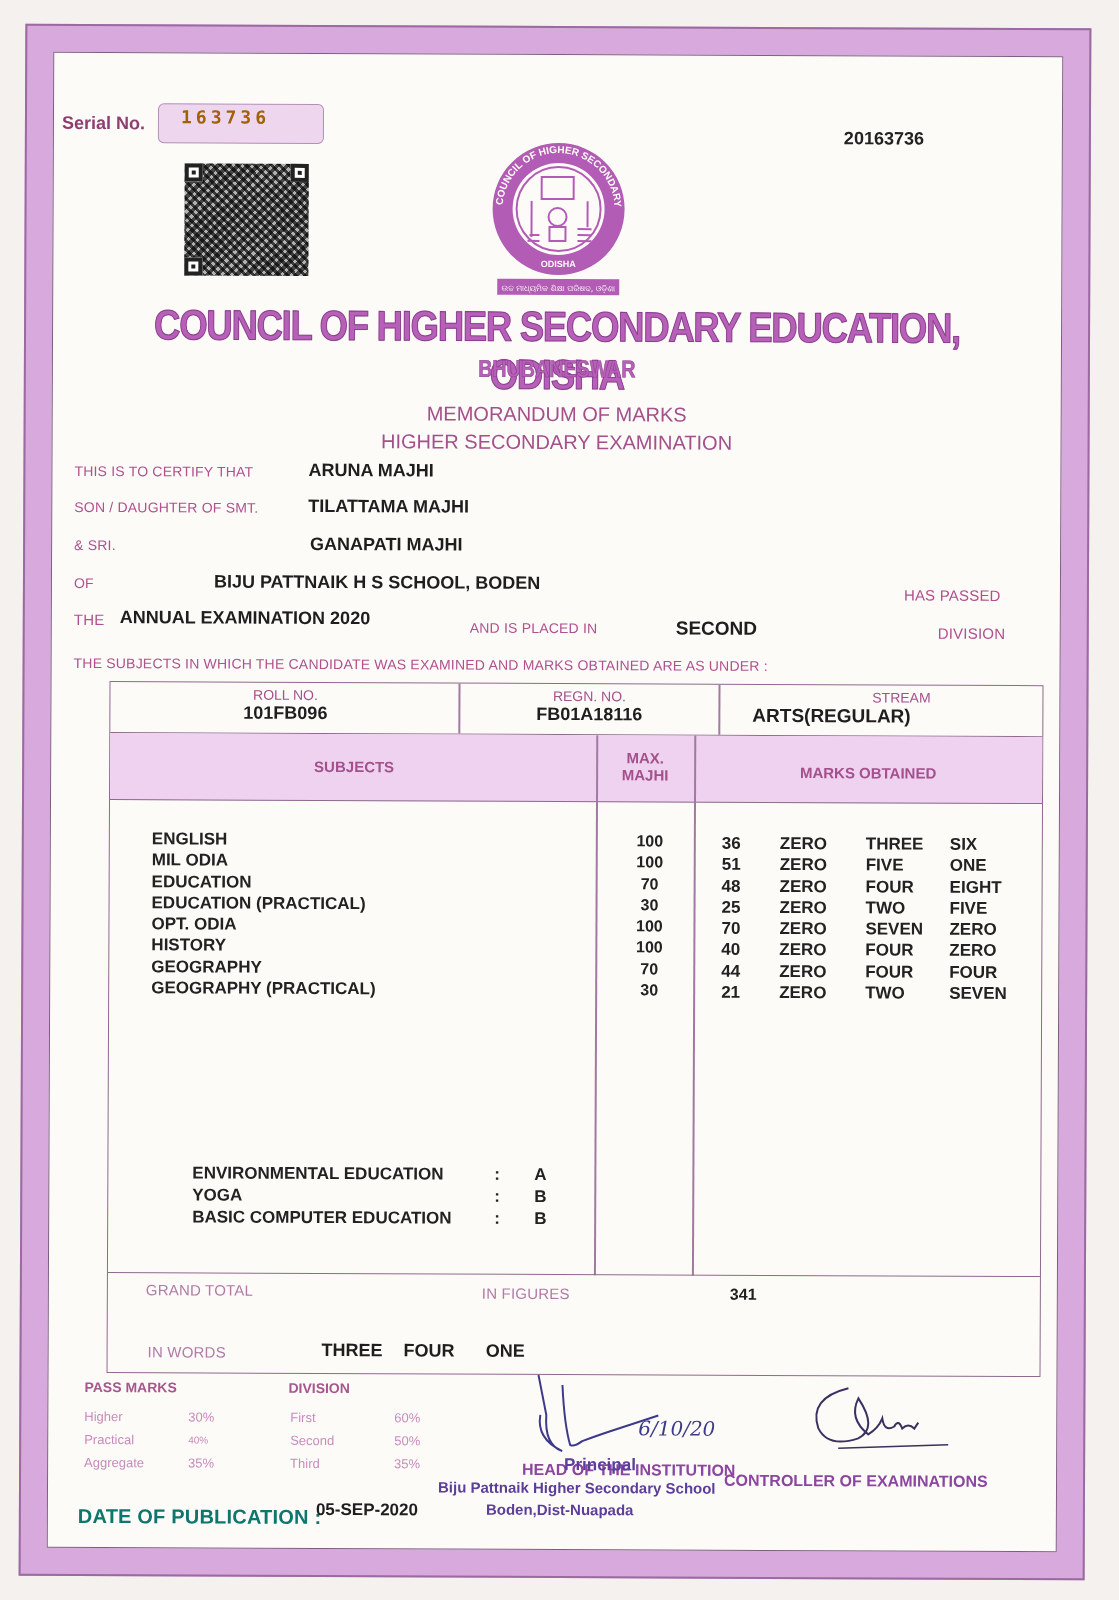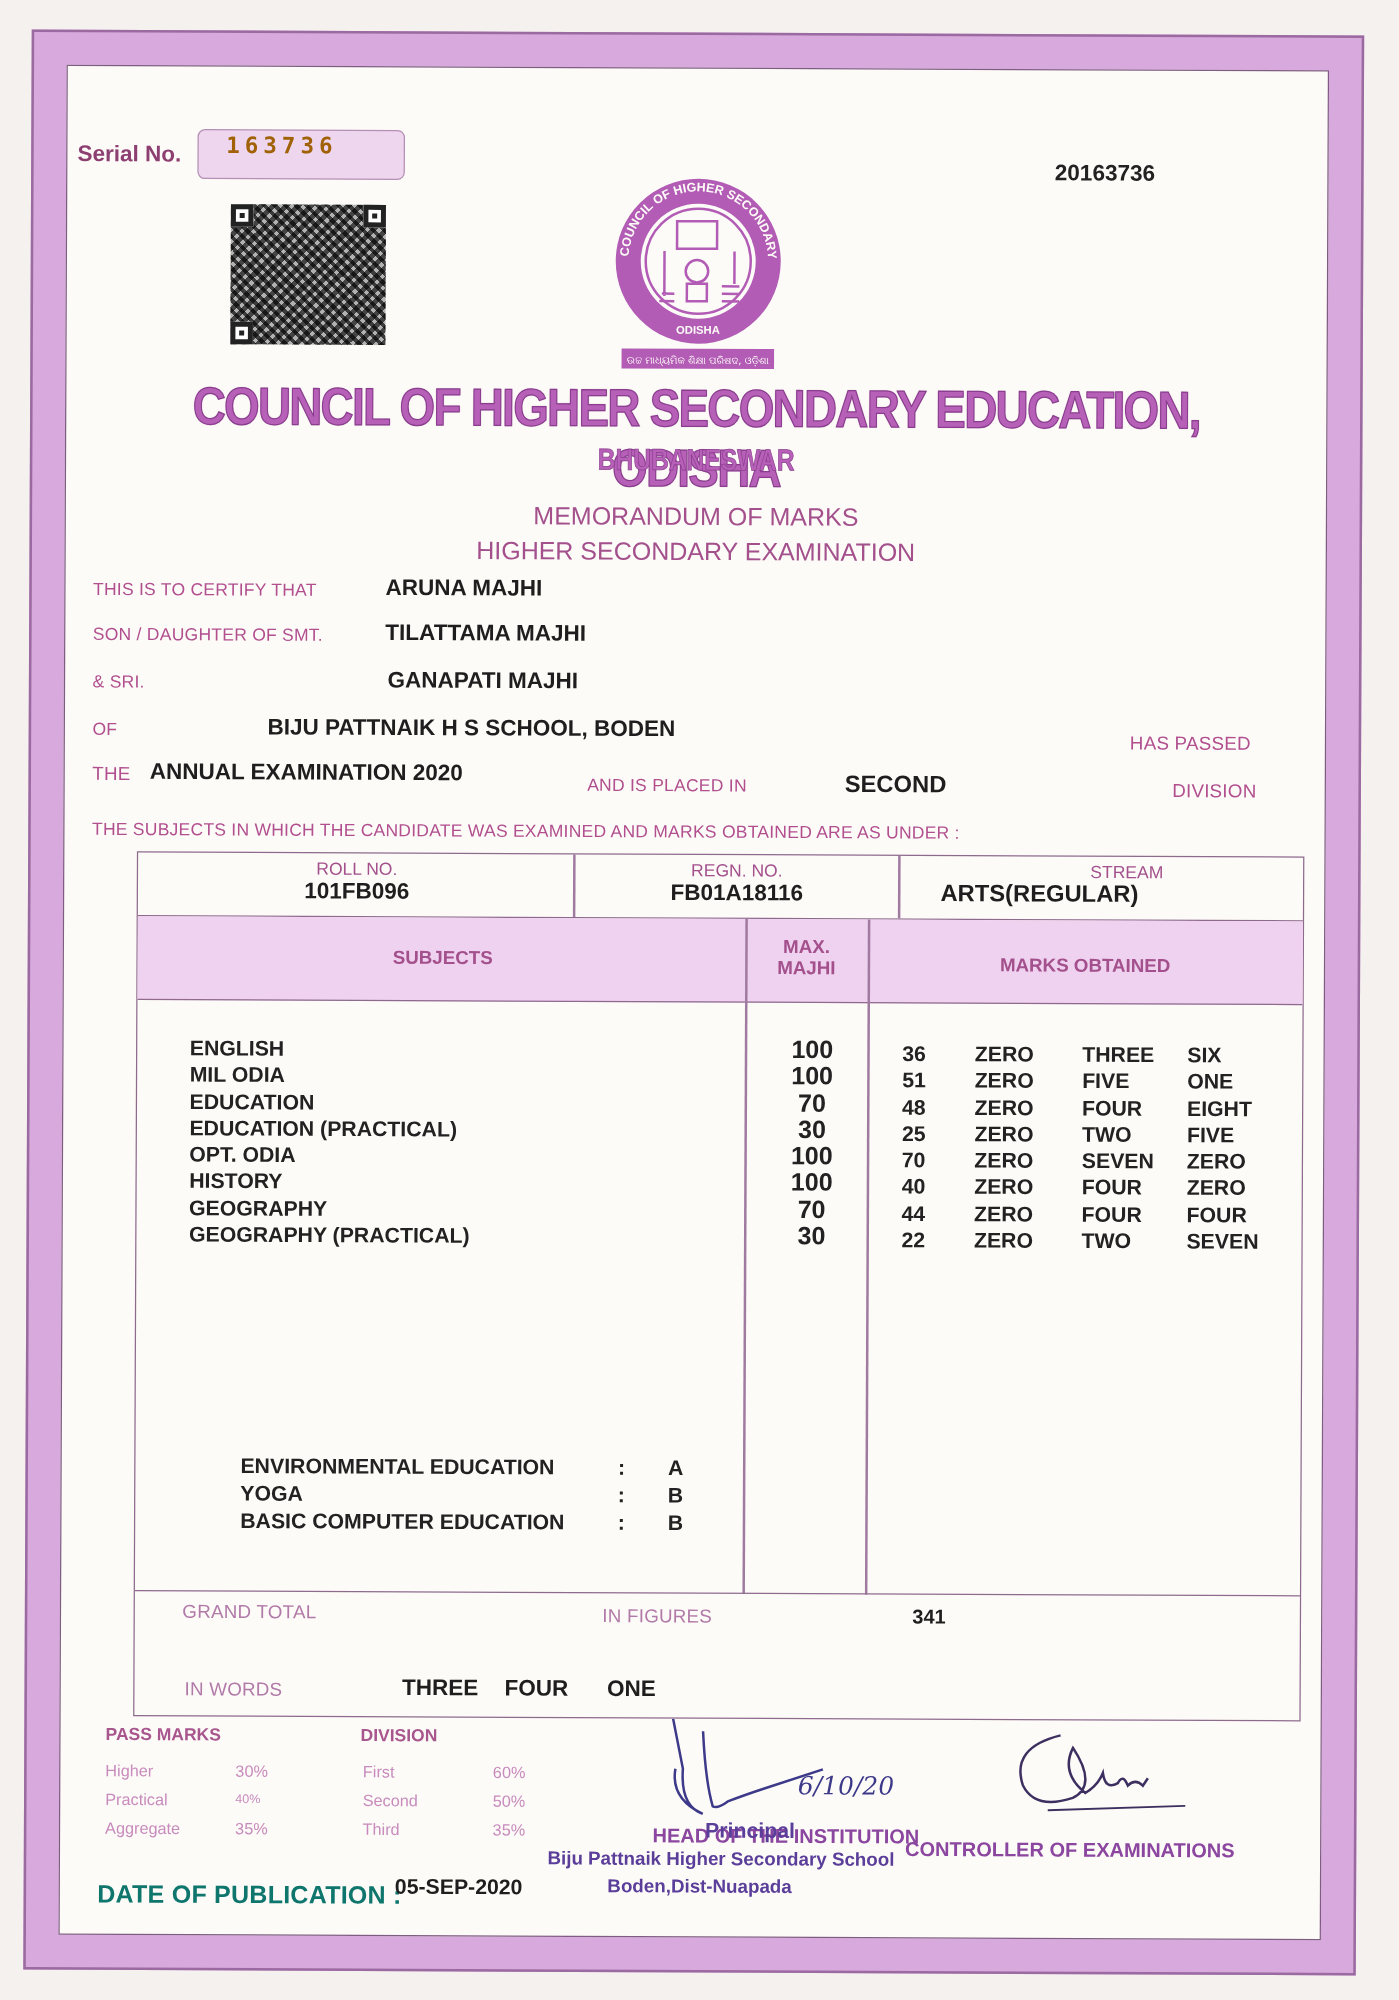--- a/index.html
+++ b/index.html
@@ -25,21 +25,21 @@
   .hse { left:0; right:0; top:376px; text-align:center; font-size:20px; color:#a3508c; }
   .tbl { position:absolute; left:58px; top:628px; width:932px; height:690px; border:1.5px solid #8e6a8e; }
   .row1 { position:absolute; left:0; top:0; right:0; height:50px; border-bottom:1.5px solid #8e6a8e; }
   .cell { position:absolute; top:0; height:50px; text-align:center; }
   .cell .h { color:#a3508c; font-size:14px; margin-top:4px; }
   .cell .v { color:#1e1e1e; font-weight:bold; font-size:18px; }
   .hdr { position:absolute; left:0; top:51px; right:0; height:66px; background:#efd2ef; border-bottom:1.5px solid #8e6a8e; }
   .hdr div { position:absolute; color:#a3508c; font-weight:bold; font-size:15px; text-align:center; }
   .vline { position:absolute; width:1.5px; background:#a17aa1; }
   .subjects { position:absolute; left:42px; top:146px; font-weight:bold; font-size:17px; color:#222; line-height:21.3px; }
-  .maxm { position:absolute; left:510px; width:60px; top:146px; text-align:center; font-weight:bold; font-size:20px; color:#222; line-height:21.3px; }
+  .maxm { position:absolute; left:510px; width:60px; top:146px; text-align:center; font-weight:bold; font-size:16px; color:#222; line-height:21.3px; }
   .obt { position:absolute; left:612px; top:148px; font-weight:bold; font-size:17px; color:#222; line-height:21.3px; }
   .obt .r { display:flex; }
   .obt .r span { display:inline-block; }
   .grades { position:absolute; left:84px; top:480px; font-weight:bold; font-size:17px; color:#222; line-height:22px; }
   .grades .r { display:flex; }
   .grades .n { width:302px; } .grades .c { width:40px; } .grades .g { width:30px; }
   .gt { position:absolute; left:0; right:0; top:590px; border-top:1.5px solid #8e6a8e; bottom:0; }
   .foot-label { color:#a8568e; font-weight:bold; font-size:14px; }
   .sig-text { color:#8b47a0; font-weight:bold; font-size:16px; }
   .stamp { color:#5a3e9a; font-weight:bold; font-size:15px; }
@@ -194,21 +194,21 @@
             <span style="width:84px">FOUR</span>
             <span>ZERO</span>
           </div>
           <div class="r">
             <span style="width:58px">44</span>
             <span style="width:86px">ZERO</span>
             <span style="width:84px">FOUR</span>
             <span>FOUR</span>
           </div>
           <div class="r">
-            <span style="width:58px">22</span>
+            <span style="width:58px">21</span>
             <span style="width:86px">ZERO</span>
             <span style="width:84px">TWO</span>
             <span>SEVEN</span>
           </div>
         </div>
 
     <div class="grades" id="grade-col">
           <div class="r">
             <span class="n">ENVIRONMENTAL EDUCATION</span>
             <span class="c">:</span>

